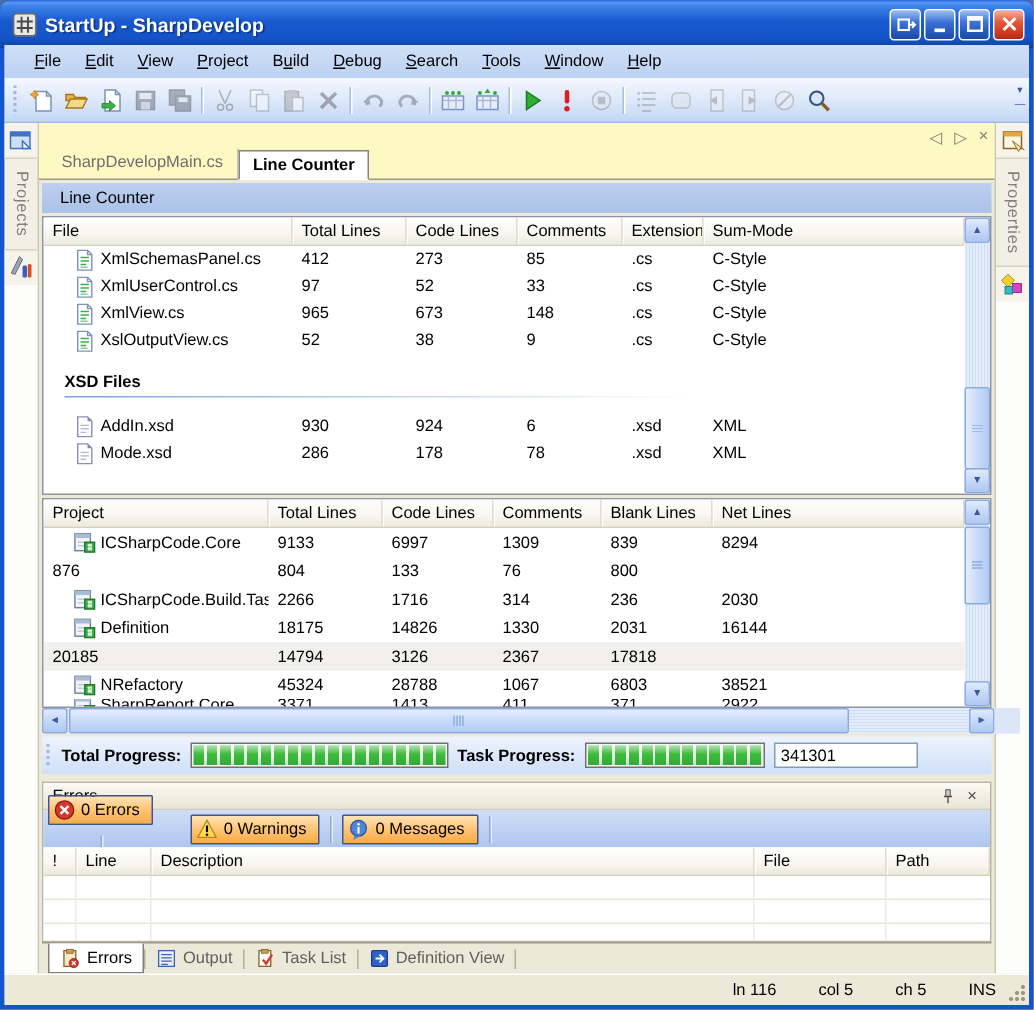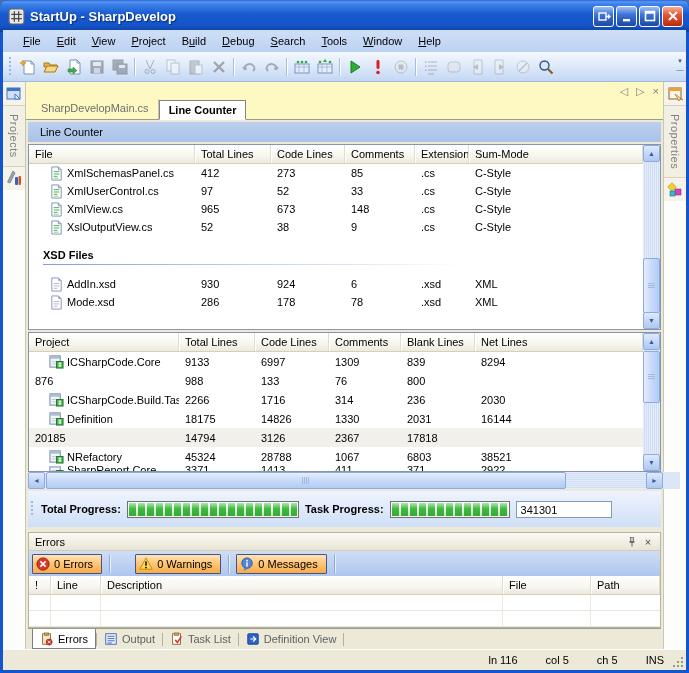--- a/index.html
+++ b/index.html
@@ -88,21 +88,21 @@
   .hscroll{height:17px;margin-top:0;position:relative;background:repeating-linear-gradient(180deg,#e3ecfb 0 1px,#cfdef5 1px 2px);flex:0 0 auto;width:652px;}
   .hscroll .sb-btn{top:0;}
   .hscroll .left{left:0;}
   .hscroll .right{left:618px;}
   .hscroll .corner{position:absolute;right:0;top:0;width:17px;height:17px;background:#dce6f7;}
   .hthumb{position:absolute;top:0;left:18px;width:520px;height:17px;border:1px solid #8cabdf;border-radius:2px;
       background:linear-gradient(180deg,#e6eefd,#c6d8f8 55%,#b2cbf4);}
   .hthumb::after{content:'';position:absolute;top:4px;bottom:4px;left:50%;width:8px;margin-left:-4px;
       background:repeating-linear-gradient(90deg,#9db9e6 0 1px,transparent 1px 2px);}
   
-  .progress{height:36px;margin-top:2px;background:linear-gradient(180deg,#eef4fd,#cfdff7);display:flex;align-items:center;gap:6px;padding-left:2px;flex:0 0 auto;}
+  .progress{height:25px;margin-top:2px;background:linear-gradient(180deg,#eef4fd,#cfdff7);display:flex;align-items:center;gap:6px;padding-left:2px;flex:0 0 auto;}
   .pgrip{width:5px;height:16px;background:repeating-linear-gradient(180deg,#9db9e0 0 2px,transparent 2px 4px);background-size:2px 100%;background-repeat:no-repeat;background-position:1px 0;}
   .plabel{font-weight:bold;white-space:nowrap;}
   .pbar{height:17px;border:1px solid #707070;background:#f7faf5;padding:1px;}
   .pbar .fill{height:100%;
     background-image:linear-gradient(180deg,rgba(255,255,255,.6),rgba(255,255,255,0) 45%,rgba(10,80,10,.16)),
                      repeating-linear-gradient(90deg,#3dbb3d 0 7px,#eef6ec 7px 9px);}
   .pbar1{width:172px;}
   .pbar2{width:120px;}
   .pcount{width:96px;height:17px;border:1px solid #7f9db9;background:#fff;padding:2px 4px;}
   
@@ -716,21 +716,21 @@
                     </span>
                     <span class="c">9133</span>
                     <span class="c">6997</span>
                     <span class="c">1309</span>
                     <span class="c">839</span>
                     <span class="c">8294</span>
                   </div>
 
                   <div class="lvrow">
                     <span class="c">876</span>
-                    <span class="c">988</span>
+                    <span class="c">804</span>
                     <span class="c">133</span>
                     <span class="c">76</span>
                     <span class="c">800</span>
                   </div>
 
                   <div class="lvrow">
                     <span class="c first">
                       <svg width="15" height="15">
                         <use href="#i-proj"></use>
                       </svg>
@@ -828,21 +828,21 @@
               <span class="ep-hbtn">
                   <svg width="12" height="12">
                     <use href="#i-pin"></use>
                   </svg>
                 </span>
               <span class="ep-hbtn">×</span>
             </div>
             <div class="ep-toolbar">
               <span style="display:flex;align-items:center;gap:7px;">
 
-                  <span style="display:flex;align-items:center;gap:7px;">
+                  <span style="display:flex;align-items:center;gap:7px;flex-direction:column;">
                     <span class="ebtn">
                       <svg width="14" height="14">
                         <use href="#i-err"></use>
                       </svg>
                       <span>0 Errors</span>
                     </span>
                     <span class="ebtn-sep"></span>
                   </span>
 
                   <span style="display:flex;align-items:center;gap:7px;padding-left:18px;">

